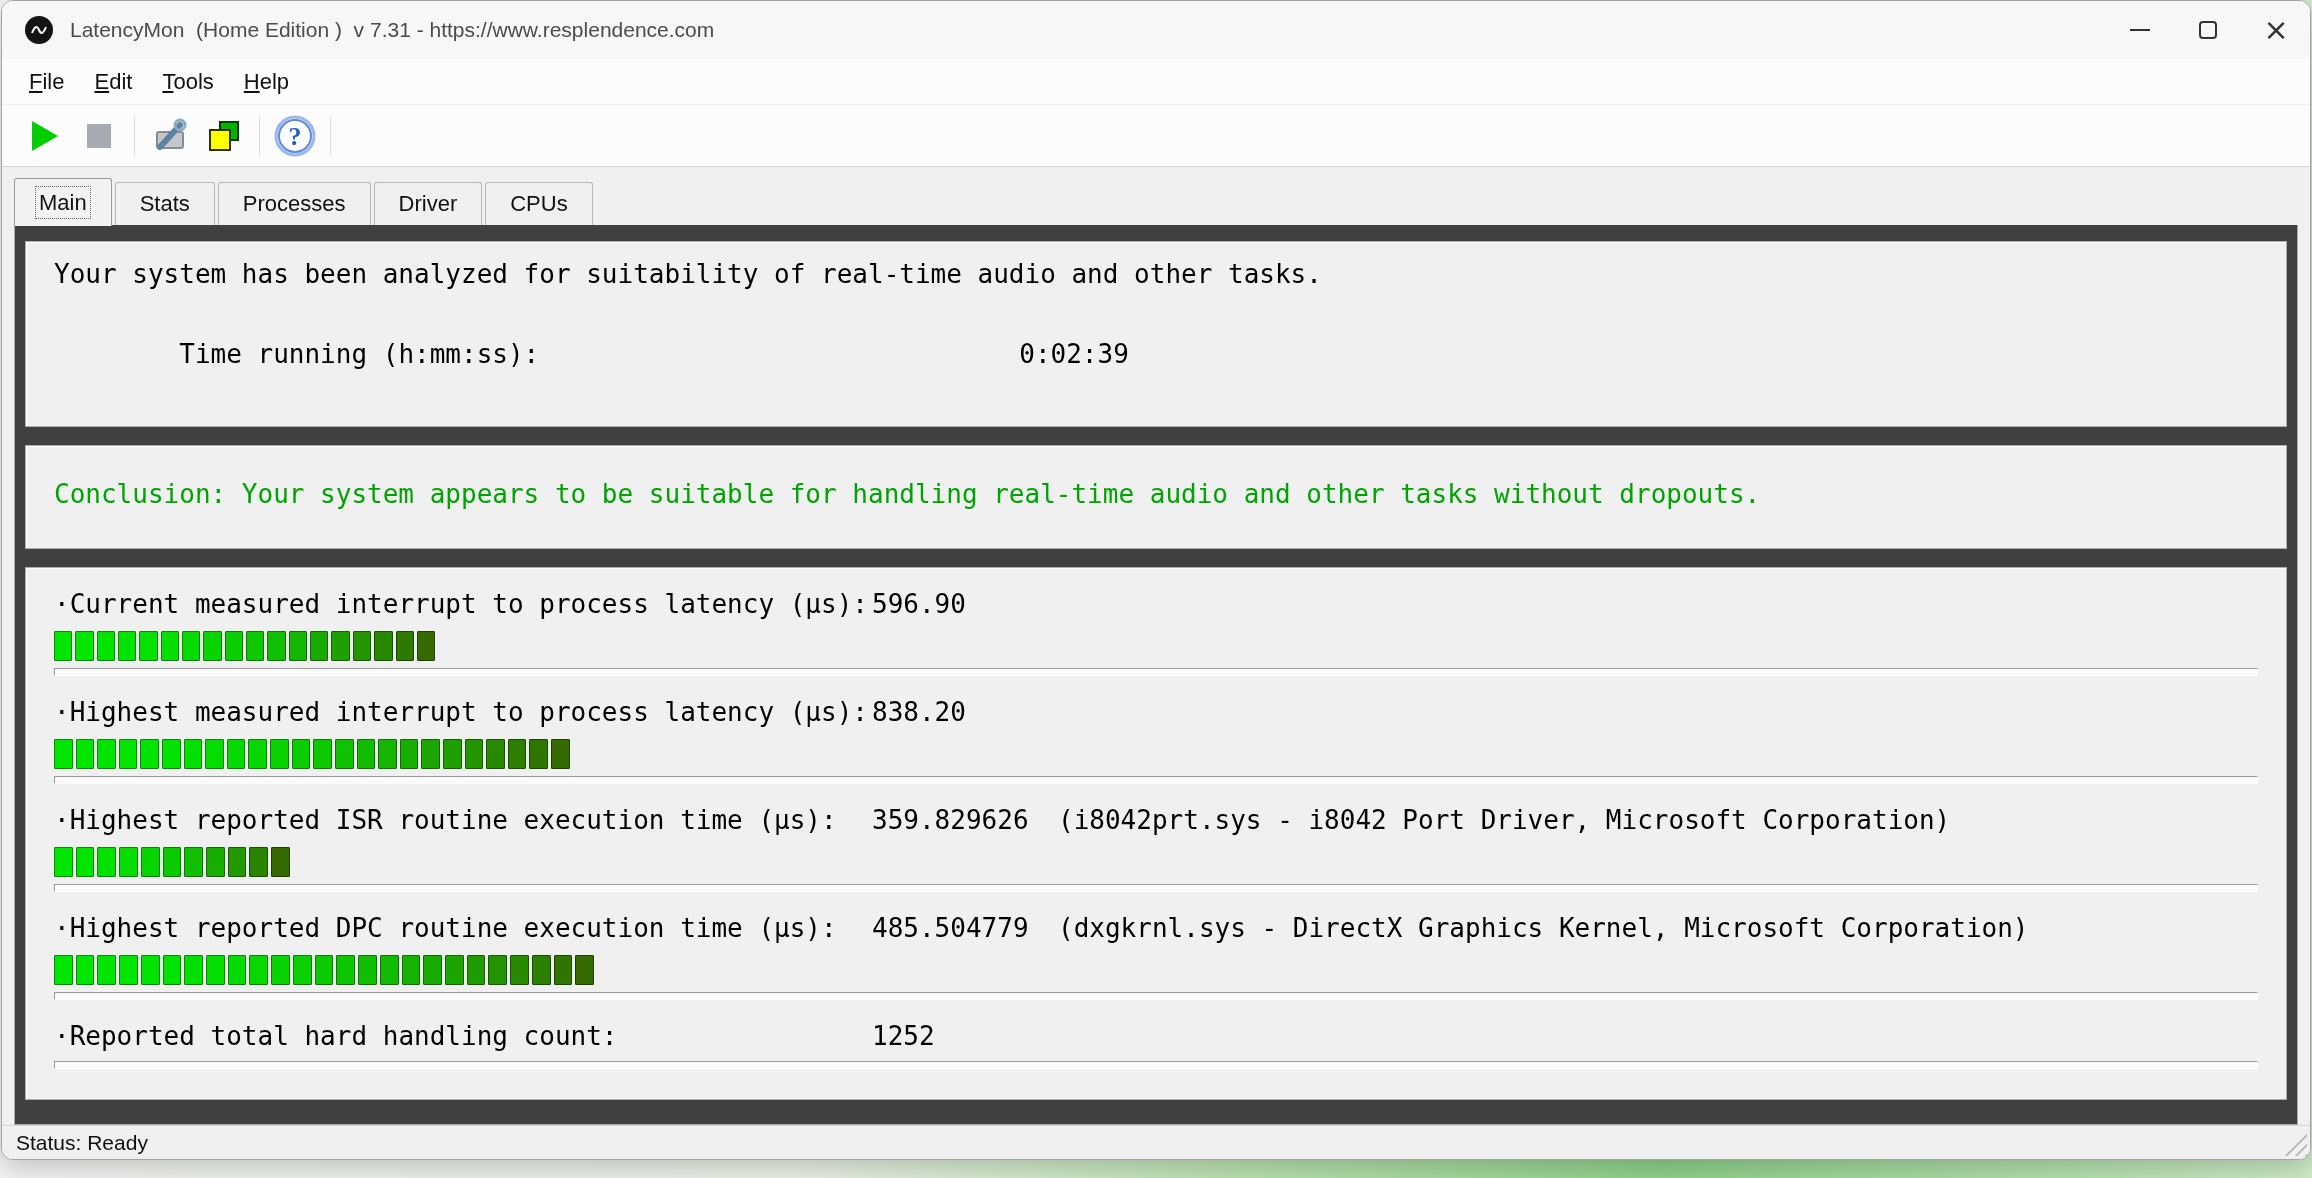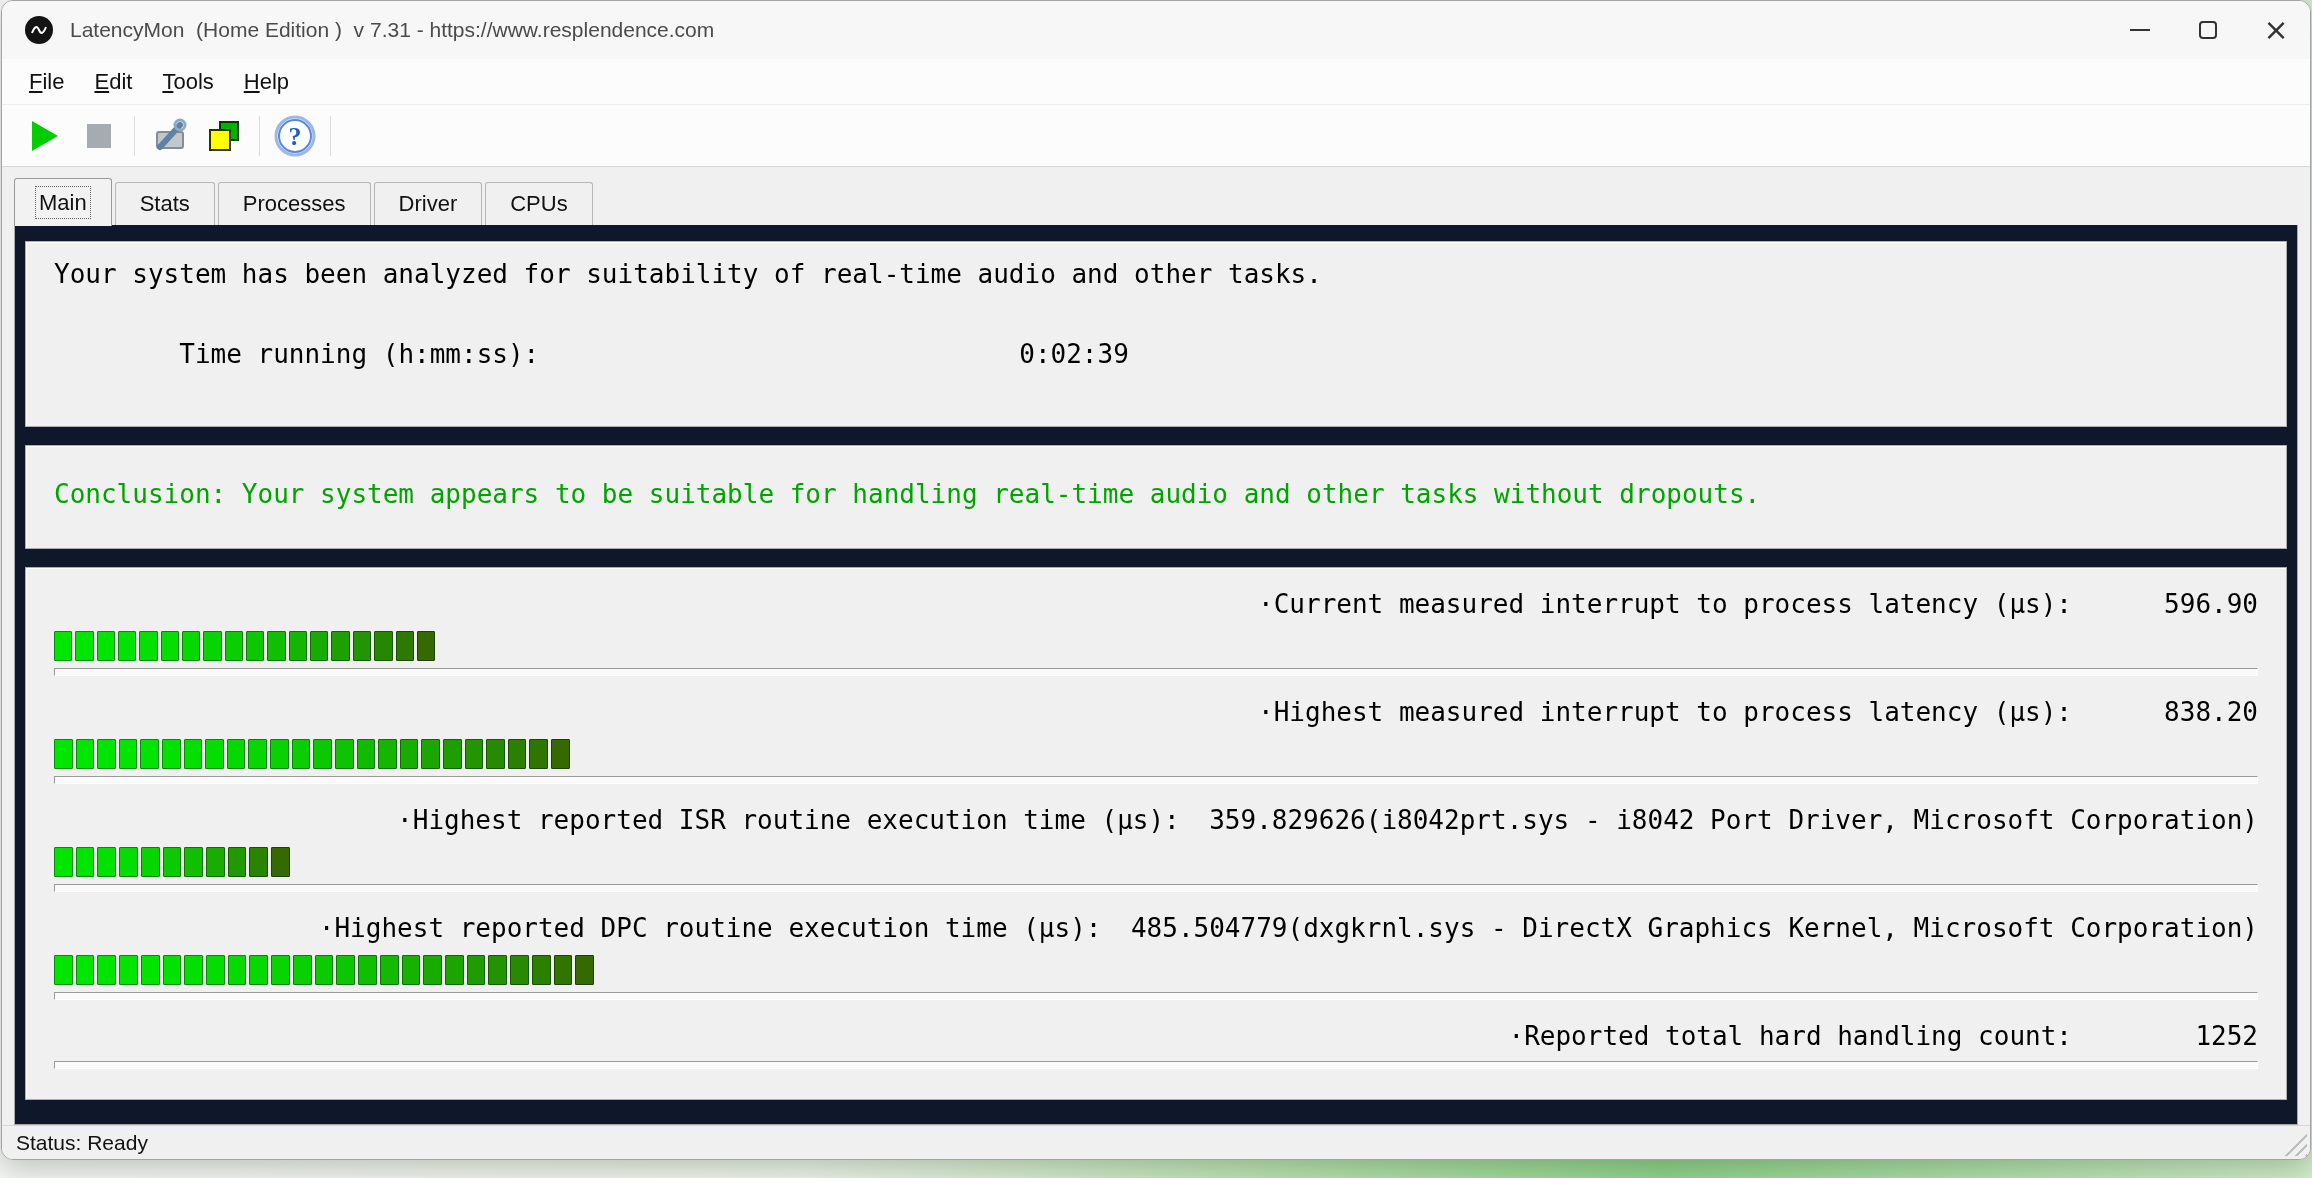--- a/index.html
+++ b/index.html
@@ -34,33 +34,33 @@
   .tool-btn { width:54px; height:50px; display:flex; align-items:center; justify-content:center; }
   .tb-sep { width:1px; height:40px; background:#dcdcdc; margin:0 8px; }
   .ic-play { width:0; height:0; border-left:26px solid #00ce00; border-top:15px solid transparent; border-bottom:15px solid transparent; }
   .ic-stop { width:24px; height:24px; background:#a6abb1; }
   
   .tab-strip { height:58px; display:flex; align-items:flex-end; padding-left:12px; position:relative; z-index:2; flex:0 0 auto; background:#f0f0f0; }
   .tab { padding:8px 24px 8px; font-size:22px; color:#111; background:#f0f0f0; border:1px solid #b7b7b7; border-bottom:none; border-radius:3px 3px 0 0; margin-right:3px; position:relative; }
   .tab.selected { background:#f2f2f2; border-color:#9a9a9a; padding-top:11px; padding-bottom:10px; margin-bottom:-1px; }
   .tab.selected .tab-label { outline:1px dotted #666; outline-offset:3px; }
   
-  .pane { flex:1 1 auto; margin:0 12px; margin-top:-1px; border:1px solid #a9a9a9; background:#0f172a; padding:12px 6px 14px; display:flex; flex-direction:column; min-height:0; position:relative; z-index:1; }
+  .pane { flex:1 1 auto; margin:0 12px; margin-top:-1px; border:1px solid #a9a9a9; background:#404040; padding:12px 6px 14px; display:flex; flex-direction:column; min-height:0; position:relative; z-index:1; }
   .gbox {
     border:1px solid #adadad; box-shadow: inset 1px 1px 0 #ffffff;
     margin:4px 4px 14px; padding:12px 28px;
     font-family:"DejaVu Sans Mono", monospace; font-size:26px; color:#000; line-height:40px;
     background:#f0f0f0;
   }
   .an-line { white-space:pre; }
   .t-lab { display:inline-block; width:840px; }
   .conclusion-box { padding-top:28px; padding-bottom:34px; }
   .conclusion-text { color:#00a400; white-space:pre; }
   .metrics-box { flex:1 1 auto; padding-top:18px; }
-  .metric-row { margin-bottom:18px;text-align:right; }
+  .metric-row { margin-bottom:18px; }
   .metric-text { white-space:nowrap; line-height:36px; }
   .m-lab { display:inline-block; width:818px; }
   .m-val { display:inline-block; width:186px; }
   .segline { height:30px; display:flex; gap:3px; margin-top:9px; }
   .seg { flex:1 1 auto; border:1px solid #0b6e0b; border-radius:1px; }
   .groove { margin-top:7px; height:8px; background:#fafafa; border:1px solid; border-color:#9a9a9a #ffffff #ffffff #9a9a9a; }
   
   .statusbar { height:34px; flex:0 0 auto; border-top:1px solid #d4d4d4; background:#f0f0f0; display:flex; align-items:center; padding-left:14px; font-size:21px; color:#111; position:relative; }
   .grip { position:absolute; right:3px; bottom:3px; width:24px; height:24px;
     background: repeating-linear-gradient(-45deg, #bdbdbd 0 2px, transparent 2px 7px);

